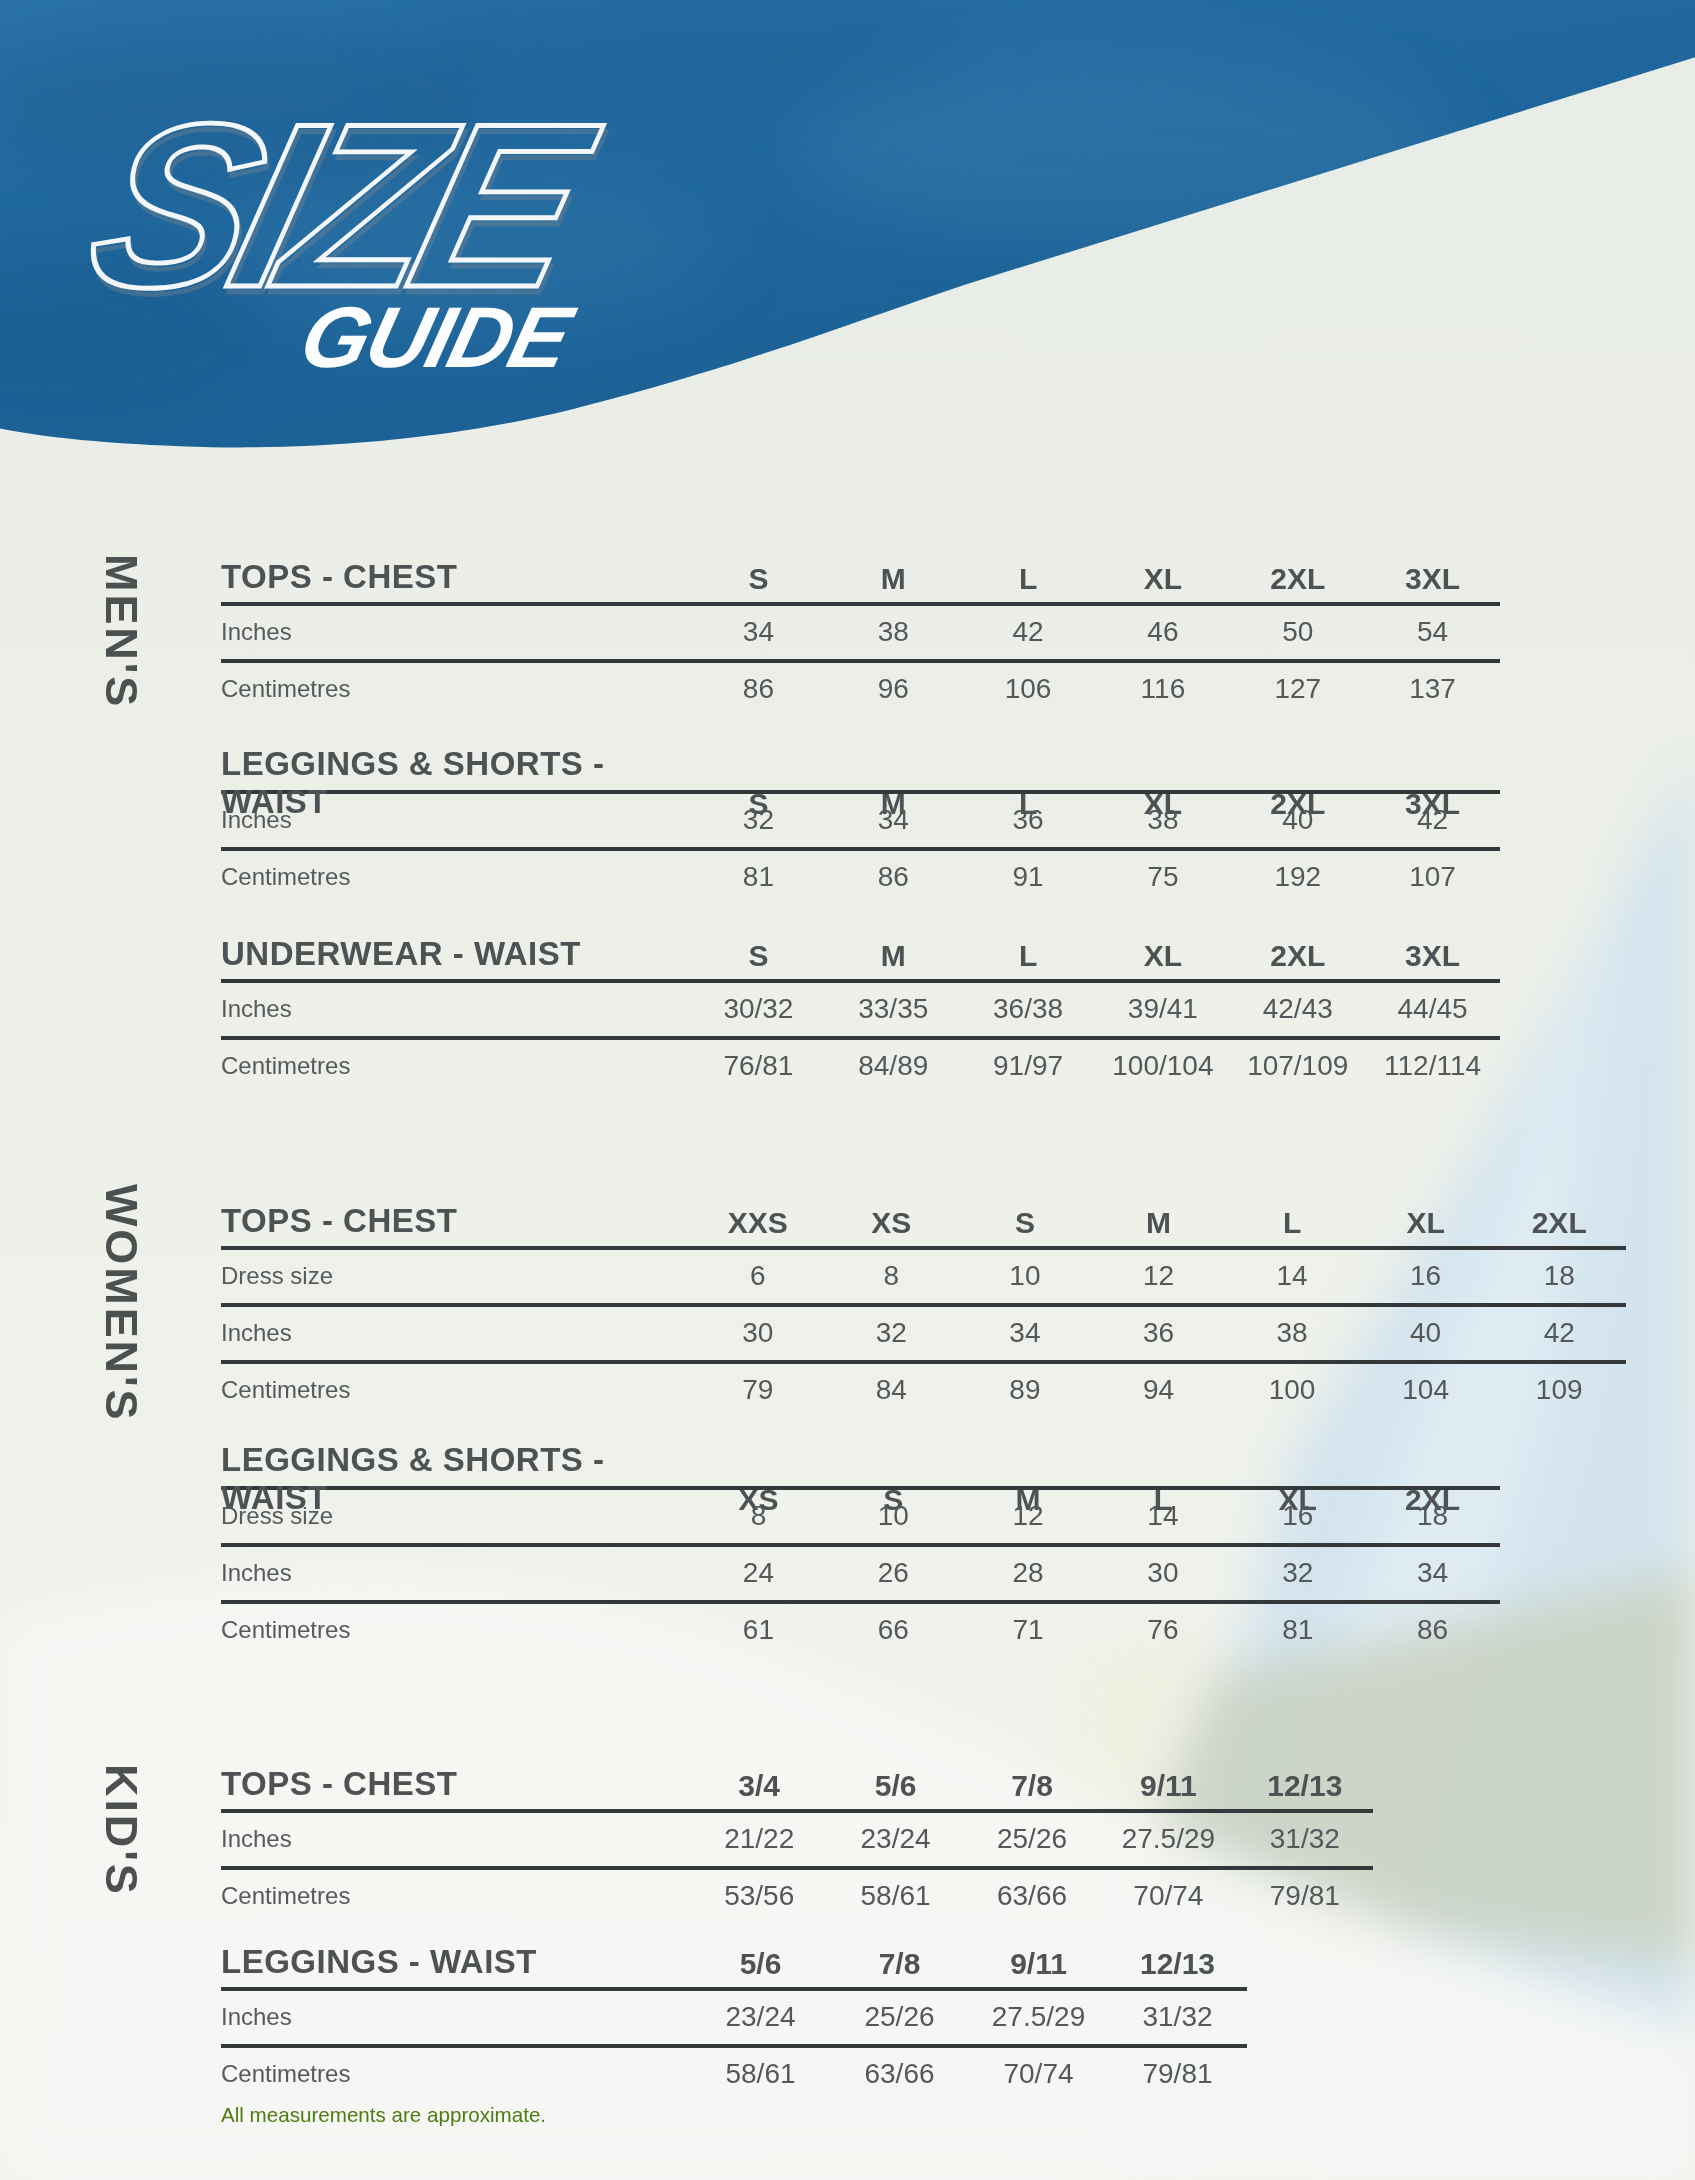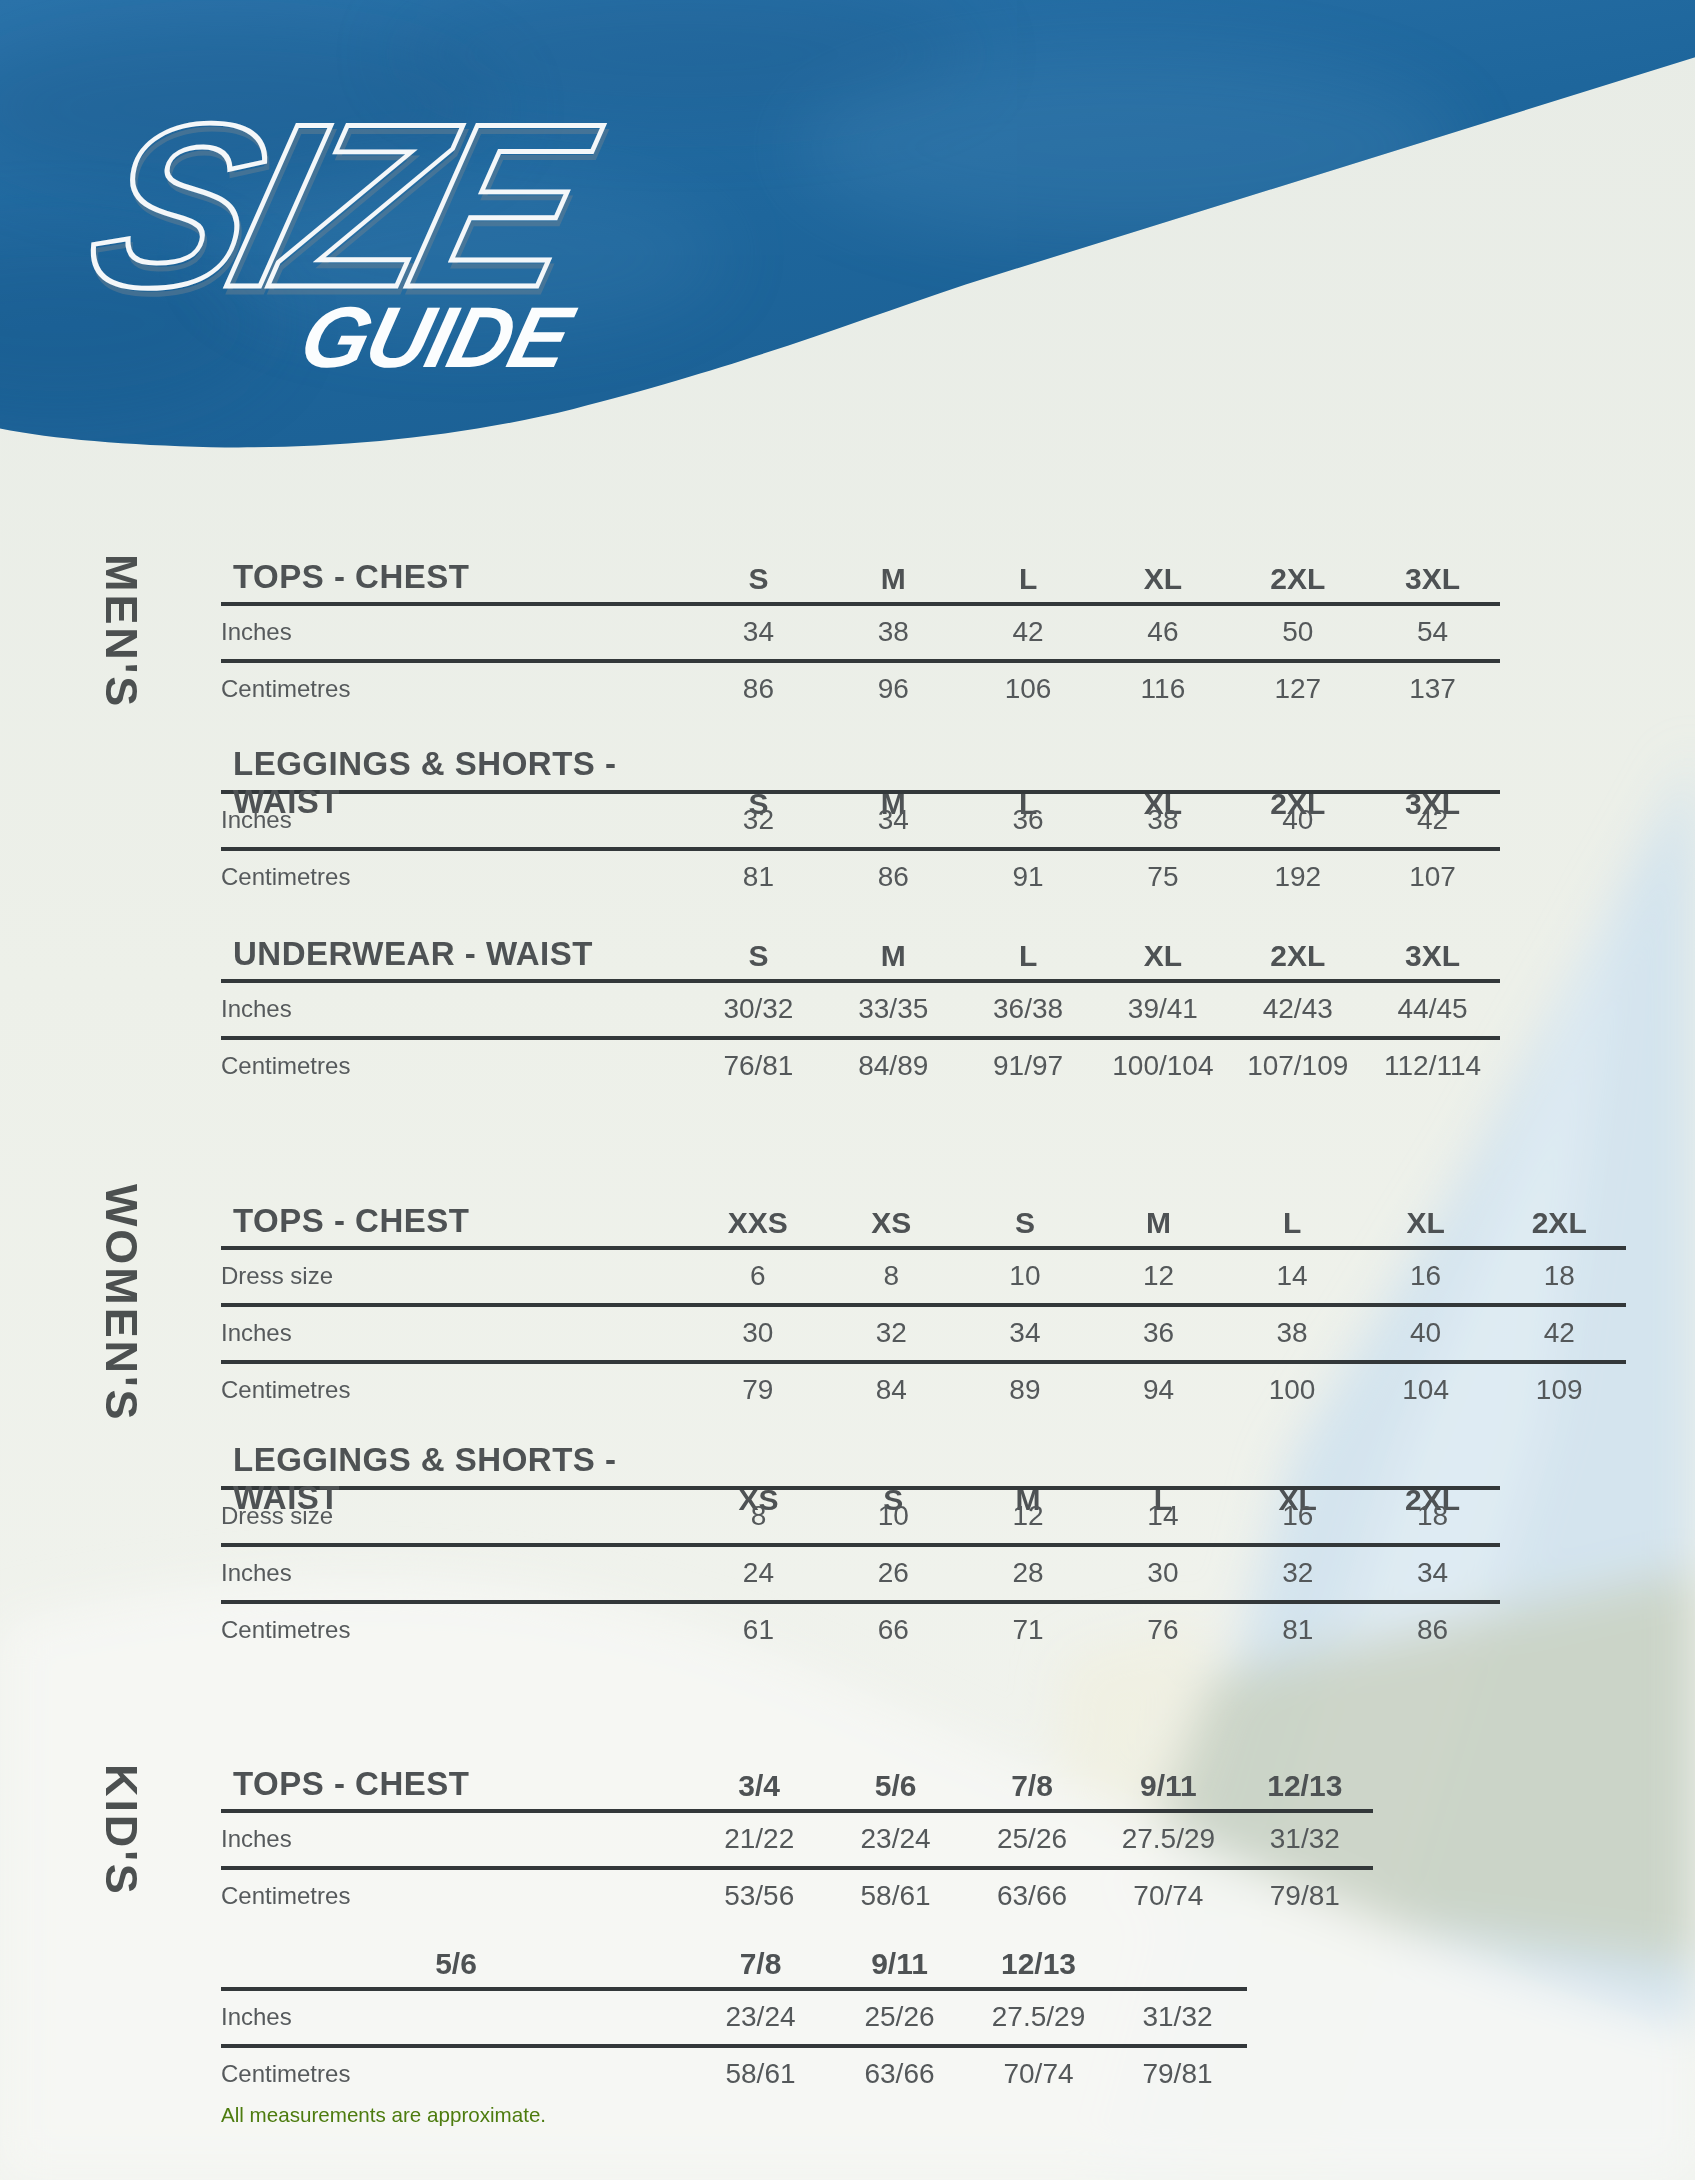--- a/index.html
+++ b/index.html
@@ -17,21 +17,21 @@
     position:absolute;left:147px;z-index:3;
     transform:rotate(90deg);transform-origin:top left;
     font-weight:700;font-size:45px;letter-spacing:2.9px;
     color:#4c5050;white-space:nowrap;
   }
 
   
   .s-table{position:absolute;z-index:3;}
   .t-row{display:grid;align-items:center;height:53px;}
   .t-head{height:45px;align-items:end;padding-bottom:5.9px;box-sizing:border-box;}
-  .t-head .t-label{font-weight:700;font-size:33px;color:#4e5254;letter-spacing:0.5px;margin-left:12px;}
+  .t-head .t-label{font-weight:700;font-size:33px;color:#4e5254;letter-spacing:0.5px;}
   .t-head .t-cell{font-weight:700;font-size:30px;color:#4e5254;}
   .t-label{font-size:24px;color:#565a5c;}
   .t-cell{text-align:center;font-size:28px;color:#54585a;}
   .rule{height:3.9px;background:#33383a;}
 
   .footnote{
     position:absolute;left:221px;top:2103px;z-index:3;
     font-size:20.6px;color:#4d7c0f;
   }
 </style>
@@ -296,20 +296,21 @@
       <div class="t-label">Centimetres</div>
       <div class="t-cell">53/56</div>
       <div class="t-cell">58/61</div>
       <div class="t-cell">63/66</div>
       <div class="t-cell">70/74</div>
       <div class="t-cell">79/81</div>
     </div>
   </div>
 <div class="s-table" style="left:221px;top:1942px;width:1026px">
     <div class="t-row t-head" style="grid-template-columns: 470px repeat(4, 1fr);">
+      <div class="t-label">LEGGINGS - WAIST</div>
       <div class="t-cell">5/6</div>
       <div class="t-cell">7/8</div>
       <div class="t-cell">9/11</div>
       <div class="t-cell">12/13</div>
     </div>
     <div class="rule"></div>
     <div class="t-row" style="grid-template-columns: 470px repeat(4, 1fr);">
       <div class="t-label">Inches</div>
       <div class="t-cell">23/24</div>
       <div class="t-cell">25/26</div>

